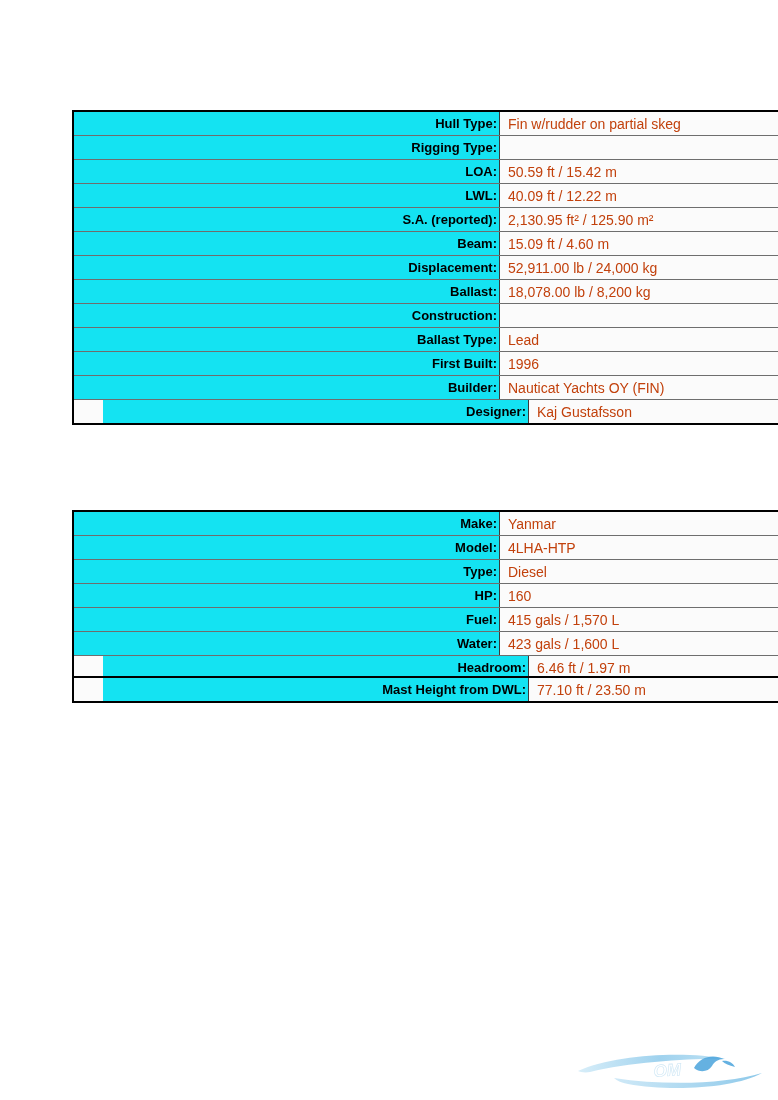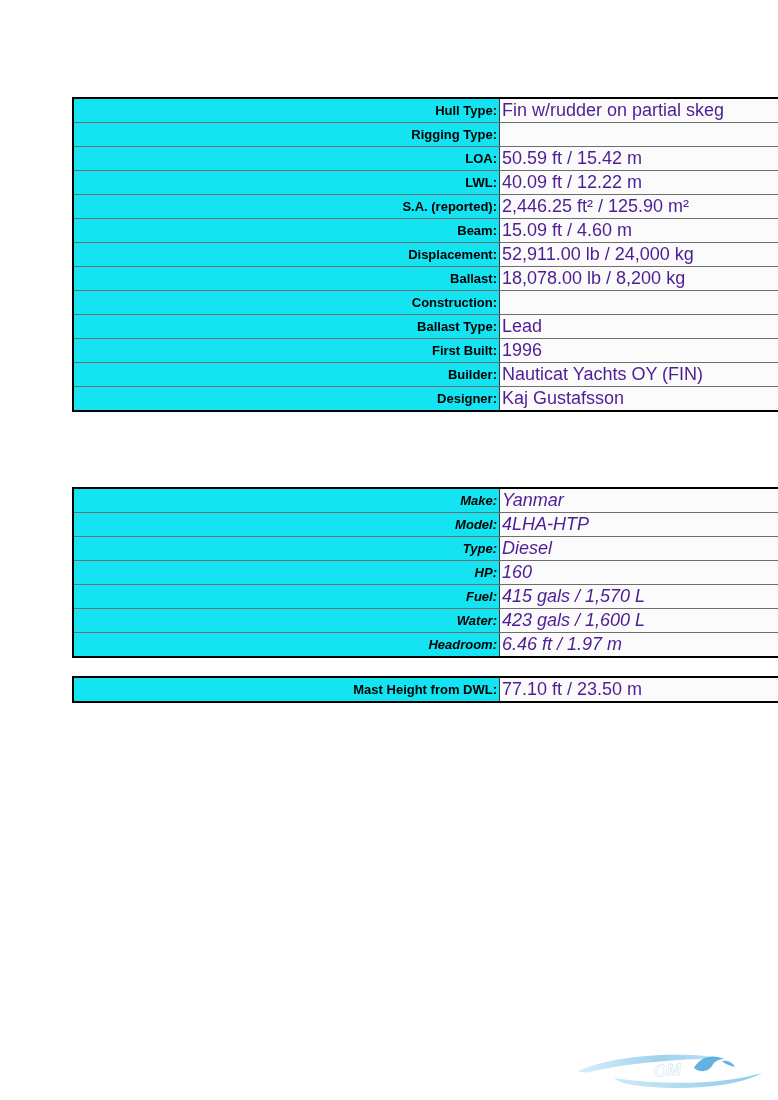--- a/index.html
+++ b/index.html
@@ -17,52 +17,52 @@
   }
   .spec-table {
     position: absolute;
     left: 72px;
     width: 706px;
     border: 2px solid #000000;
     border-right: none;
     box-sizing: border-box;
     background: var(--value-bg, #fbfbfb);
   }
-  .spec-table.t0 { top: 97px; text-align: right; }
-  .spec-table.t1 { top: 487px; font-style: italic; }
+  .spec-table.t0 { top: 110px; text-align: right; }
+  .spec-table.t1 { top: 510px; }
   .spec-table.t2 { top: 676px; }
   .spec-row {
     display: flex;
     height: 23px;
     border-bottom: 1px solid #6e6e6e;
   }
-  .spec-row:last-child { border-bottom: none; }
+  .spec-row:last-child { border-bottom: none; margin-left: 29px; }
   .label-cell {
     width: 426px;
     flex: 0 0 426px;
     background: var(--label-bg, #14e3f2);
     border-right: 1px solid #3a3a3a;
     display: flex;
     align-items: center;
     justify-content: flex-end;
     font-size: 13px;
     font-weight: bold;
     color: #000000;
     padding-right: 2px;
     box-sizing: border-box;
     white-space: nowrap;
   }
   .value-cell {
     flex: 1 1 auto;
     background: var(--value-bg, #fbfbfb);
     display: flex;
     align-items: center;
-    font-size: 18px;
-    color: #4c1d95;
-    padding-left: 2px;
+    font-size: 14px;
+    color: #c2410c;
+    padding-left: 8px;
     box-sizing: border-box;
     white-space: nowrap;
     overflow: hidden;
   }
   .logo-wrap {
     position: absolute;
     left: 576px;
     top: 1046px;
     width: 190px;
     height: 50px;
@@ -83,21 +83,21 @@
     <div class="spec-row">
       <div class="label-cell">LOA:</div>
       <div class="value-cell">50.59 ft / 15.42 m</div>
     </div>
     <div class="spec-row">
       <div class="label-cell">LWL:</div>
       <div class="value-cell">40.09 ft / 12.22 m</div>
     </div>
     <div class="spec-row">
       <div class="label-cell">S.A. (reported):</div>
-      <div class="value-cell">2,446.25 ft² / 125.90 m²</div>
+      <div class="value-cell">2,130.95 ft² / 125.90 m²</div>
     </div>
     <div class="spec-row">
       <div class="label-cell">Beam:</div>
       <div class="value-cell">15.09 ft / 4.60 m</div>
     </div>
     <div class="spec-row">
       <div class="label-cell">Displacement:</div>
       <div class="value-cell">52,911.00 lb / 24,000 kg</div>
     </div>
     <div class="spec-row">

